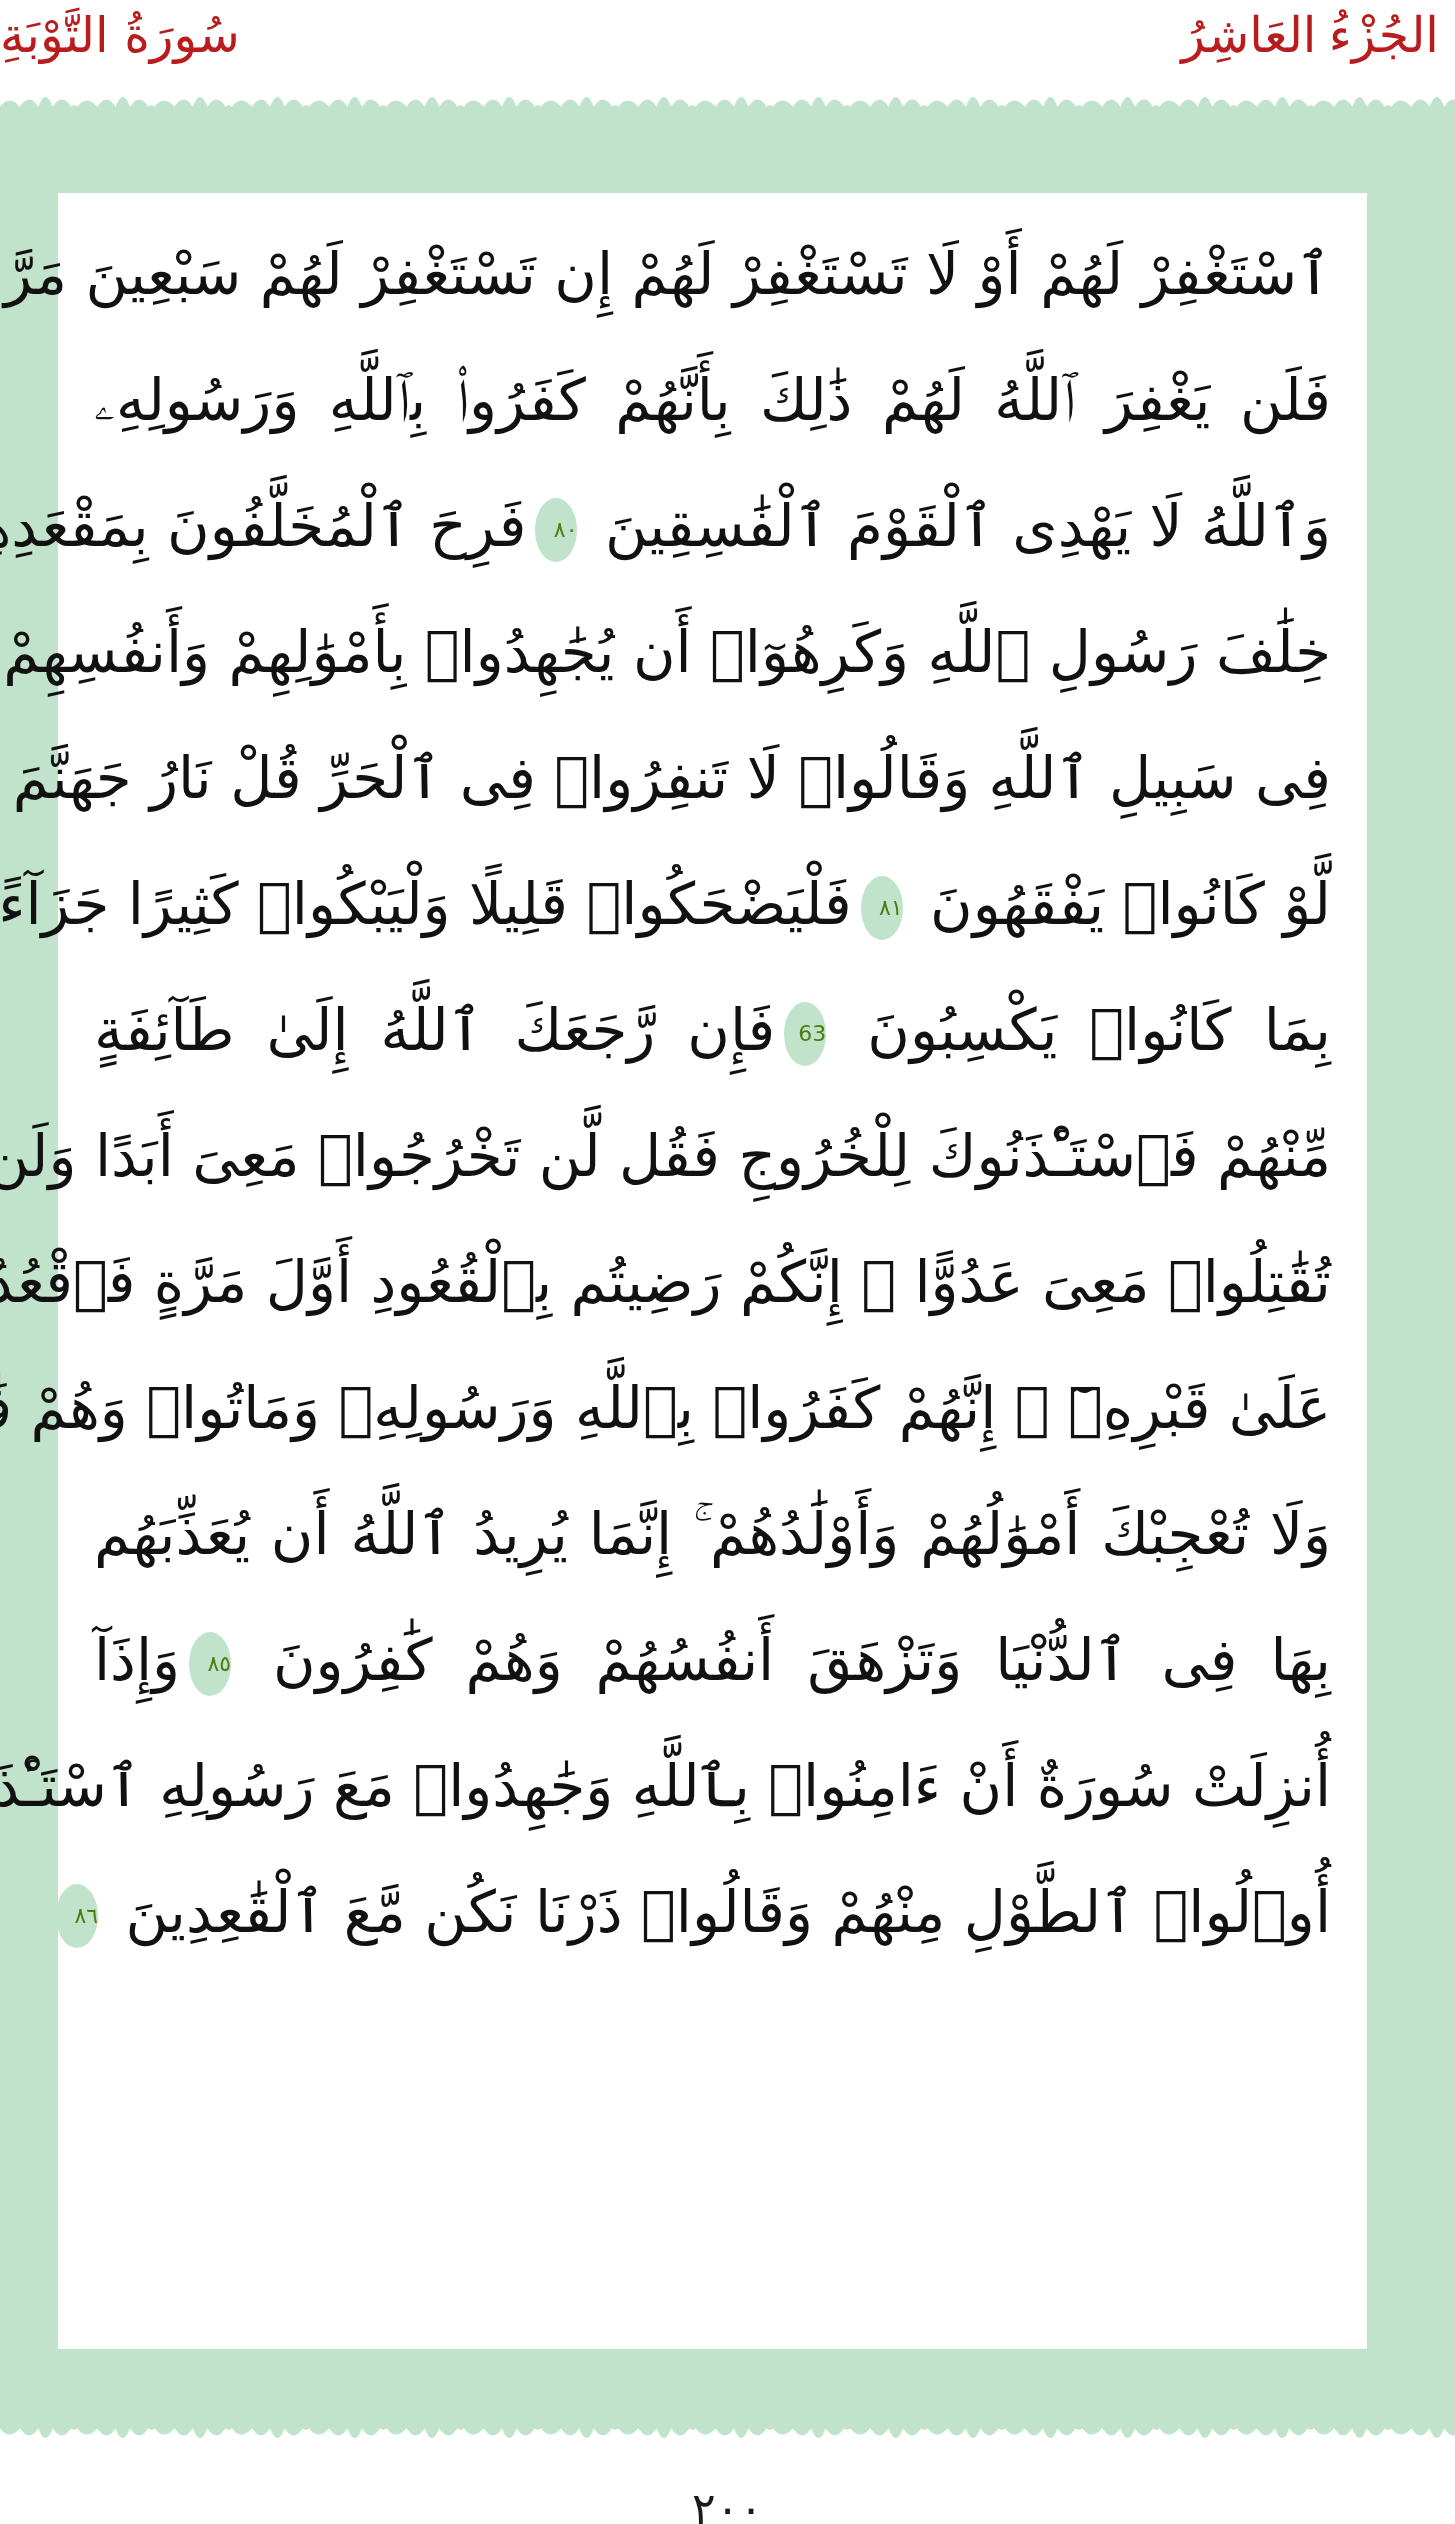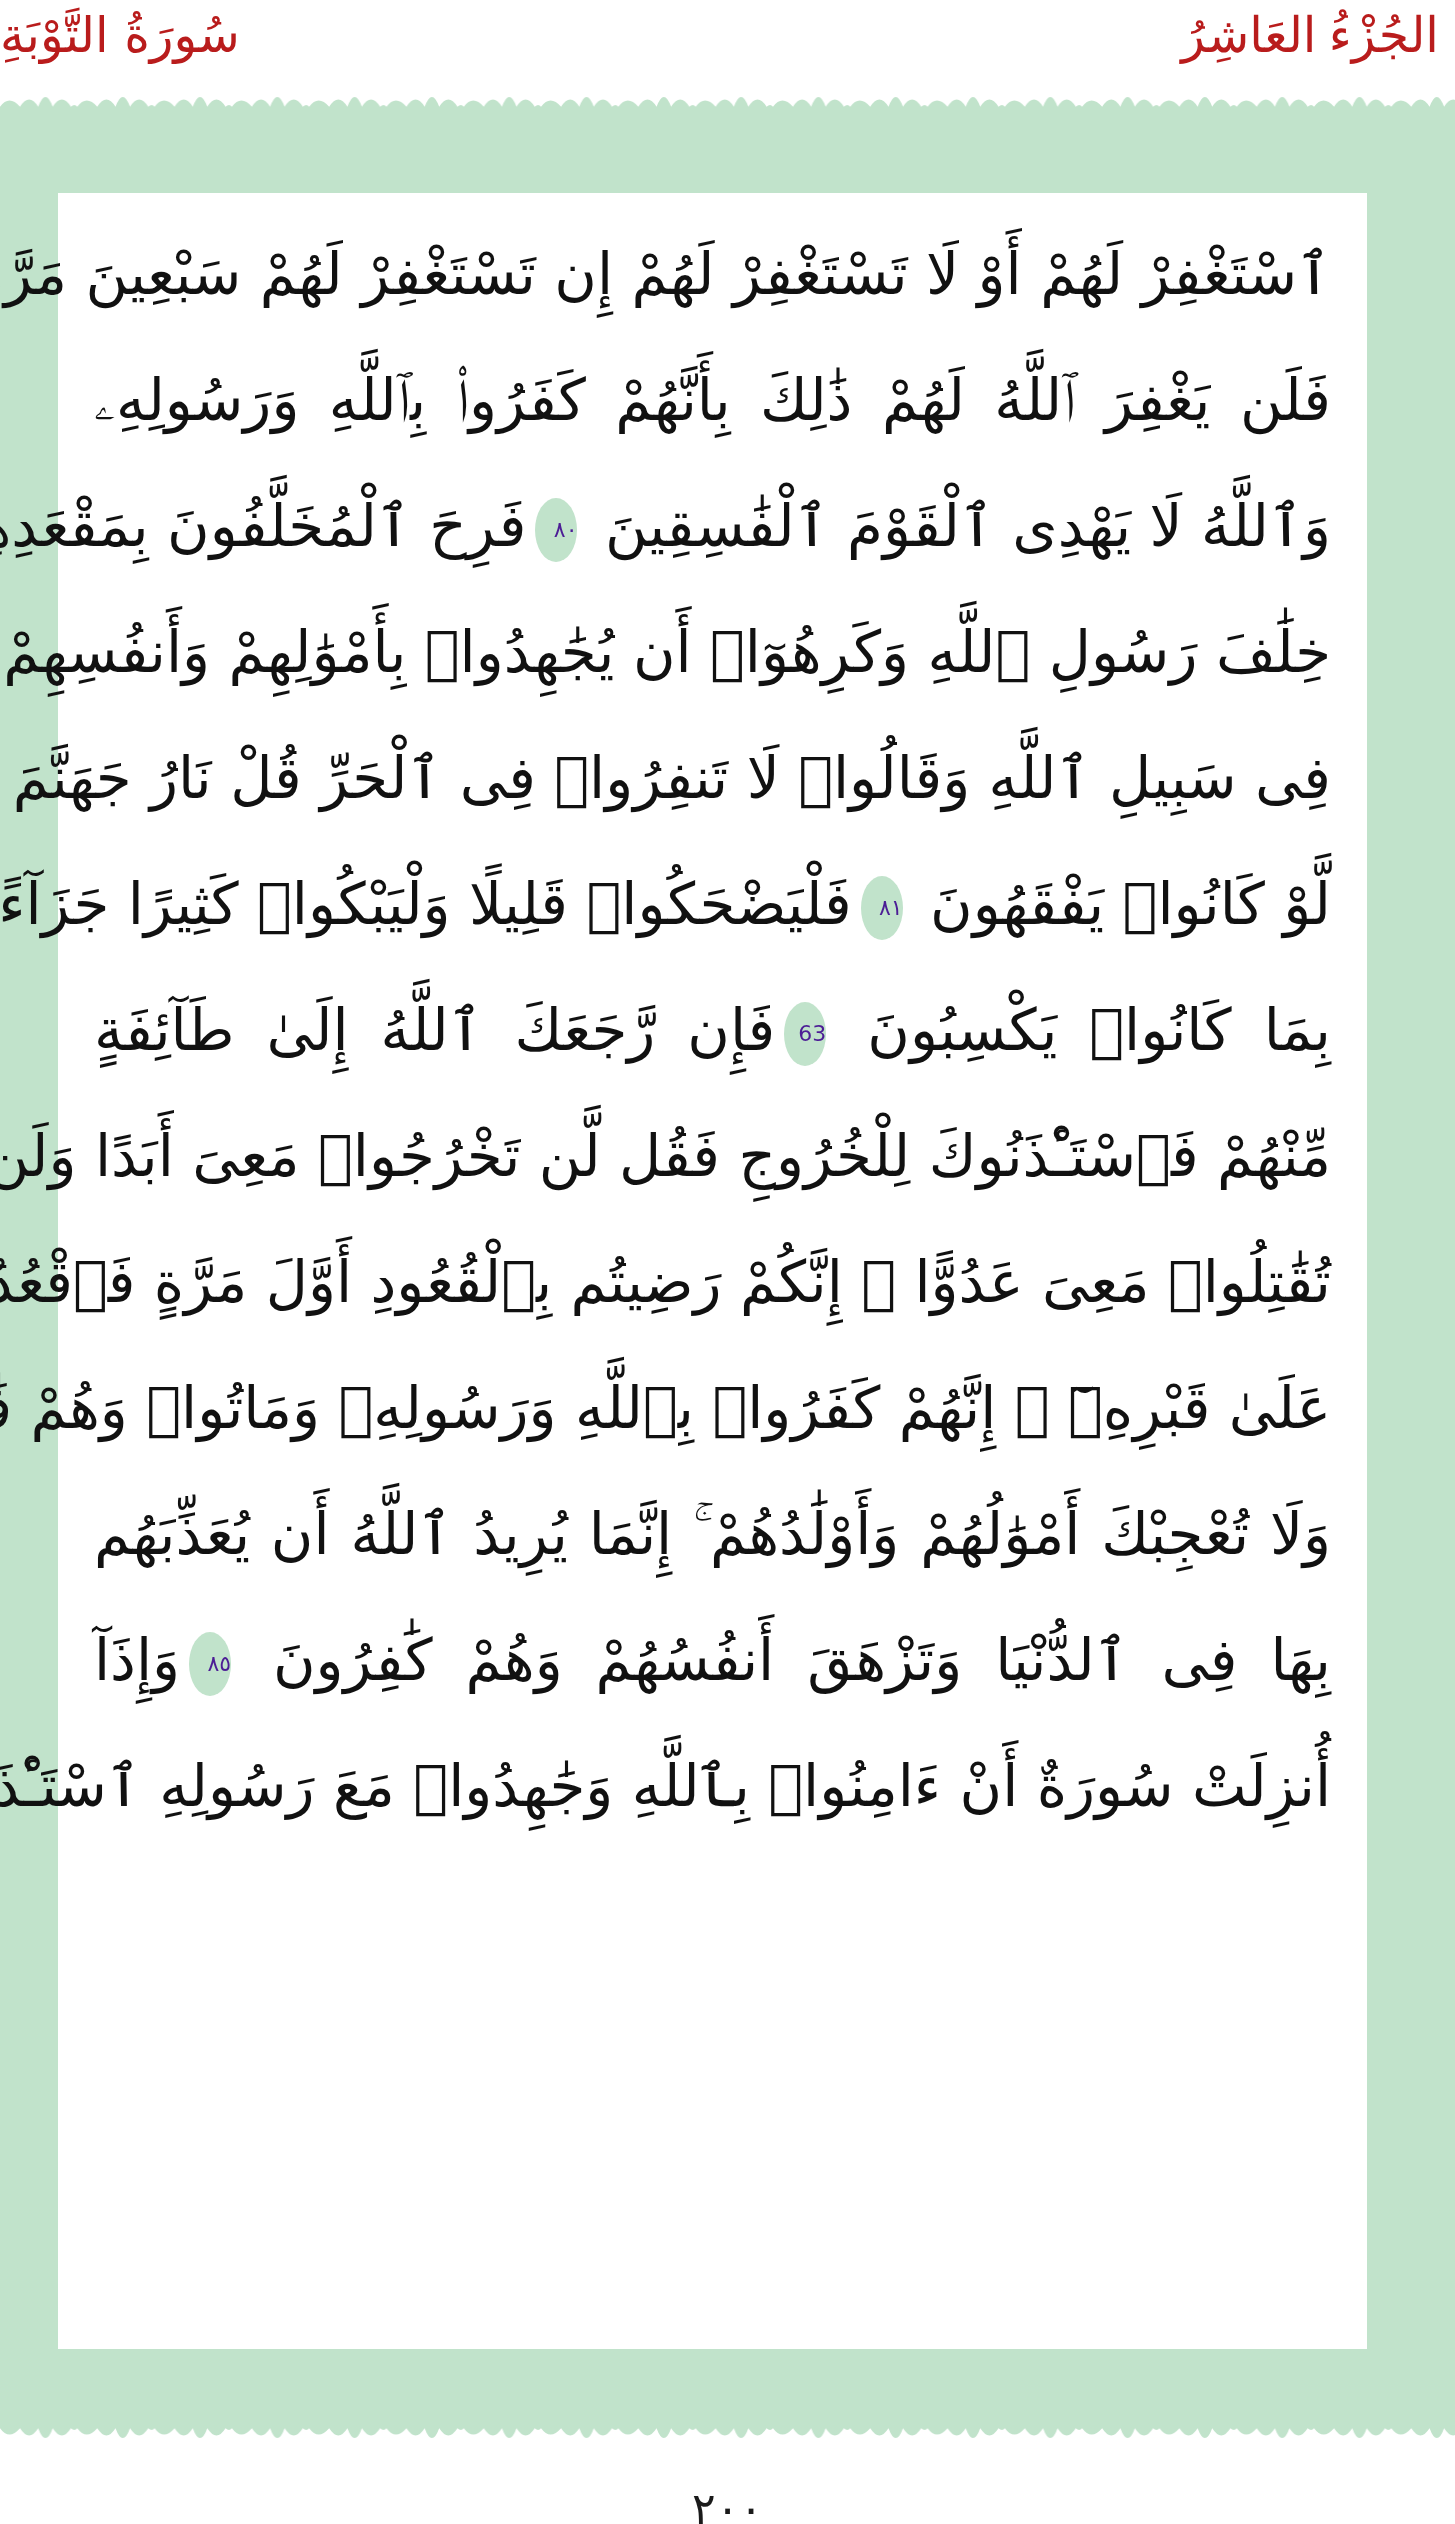--- a/index.html
+++ b/index.html
@@ -28,21 +28,21 @@
     position: absolute; left: 58px; top: 193px; width: 1309px; height: 2156px; background: #ffffff;
   }
   .lines { position: absolute; left: 36px; right: 36px; top: 18px; }
   .line {
     height: 126px; line-height: 126px; direction: rtl; text-align: justify; text-align-last: justify;
     font-size: 58px; font-family: "DejaVu Sans", sans-serif; white-space: nowrap; overflow: visible;
   }
   .ayah-marker {
     display: inline-block; width: 42px; height: 64px; border-radius: 50%;
     background: var(--frame-color, #c1e3cb); vertical-align: middle; text-align: center;
-    line-height: 64px; font-size: 22px; color: #4c1d95; margin: 0 9px; direction: rtl;
+    line-height: 64px; font-size: 22px; color: #4d7c0f; margin: 0 9px; direction: rtl;
   }
   .page-number {
     position: absolute; left: 0; width: 1455px; top: 2481px; text-align: center;
     font-size: 44px; line-height: 55px; color: #1a1a1a; direction: rtl;
   }
 </style>
 </head>
 <body>
 
 <div class="header">
@@ -78,17 +78,18 @@
       <div class="line"><span>خِلَٰفَ رَسُولِ ٱللَّهِ وَكَرِهُوٓا۟ أَن يُجَٰهِدُوا۟ بِأَمْوَٰلِهِمْ وَأَنفُسِهِمْ </span></div>
       <div class="line"><span>فِى سَبِيلِ ٱللَّهِ وَقَالُوا۟ لَا تَنفِرُوا۟ فِى ٱلْحَرِّ قُلْ نَارُ جَهَنَّمَ أَشَدُّ حَرًّا </span></div>
       <div class="line"><span>لَّوْ كَانُوا۟ يَفْقَهُونَ </span><span class="ayah-marker">٨١</span><span>فَلْيَضْحَكُوا۟ قَلِيلًا وَلْيَبْكُوا۟ كَثِيرًا جَزَآءًۢ </span></div>
       <div class="line"><span>بِمَا كَانُوا۟ يَكْسِبُونَ </span><span class="ayah-marker">63</span><span>فَإِن رَّجَعَكَ ٱللَّهُ إِلَىٰ طَآئِفَةٍ </span></div>
       <div class="line"><span>مِّنْهُمْ فَٱسْتَـْٔذَنُوكَ لِلْخُرُوجِ فَقُل لَّن تَخْرُجُوا۟ مَعِىَ أَبَدًا وَلَن </span></div>
       <div class="line"><span>تُقَٰتِلُوا۟ مَعِىَ عَدُوًّا ۖ إِنَّكُمْ رَضِيتُم بِٱلْقُعُودِ أَوَّلَ مَرَّةٍ فَٱقْعُدُوا۟ </span></div>
       <div class="line"><span>عَلَىٰ قَبْرِهِۦٓ ۖ إِنَّهُمْ كَفَرُوا۟ بِٱللَّهِ وَرَسُولِهِۦ وَمَاتُوا۟ وَهُمْ فَٰسِقُونَ </span></div>
       <div class="line"><span>وَلَا تُعْجِبْكَ أَمْوَٰلُهُمْ وَأَوْلَٰدُهُمْ ۚ إِنَّمَا يُرِيدُ ٱللَّهُ أَن يُعَذِّبَهُم </span></div>
       <div class="line"><span>بِهَا فِى ٱلدُّنْيَا وَتَزْهَقَ أَنفُسُهُمْ وَهُمْ كَٰفِرُونَ </span><span class="ayah-marker">٨٥</span><span>وَإِذَآ </span></div>
       <div class="line"><span>أُنزِلَتْ سُورَةٌ أَنْ ءَامِنُوا۟ بِٱللَّهِ وَجَٰهِدُوا۟ مَعَ رَسُولِهِ ٱسْتَـْٔذَنَكَ </span></div>
+      <div class="line"><span>أُو۟لُوا۟ ٱلطَّوْلِ مِنْهُمْ وَقَالُوا۟ ذَرْنَا نَكُن مَّعَ ٱلْقَٰعِدِينَ </span><span class="ayah-marker">٨٦</span></div>
     </div>
 </div>
 
 <div class="page-number">٢٠٠</div>
 
 
 </body></html>

